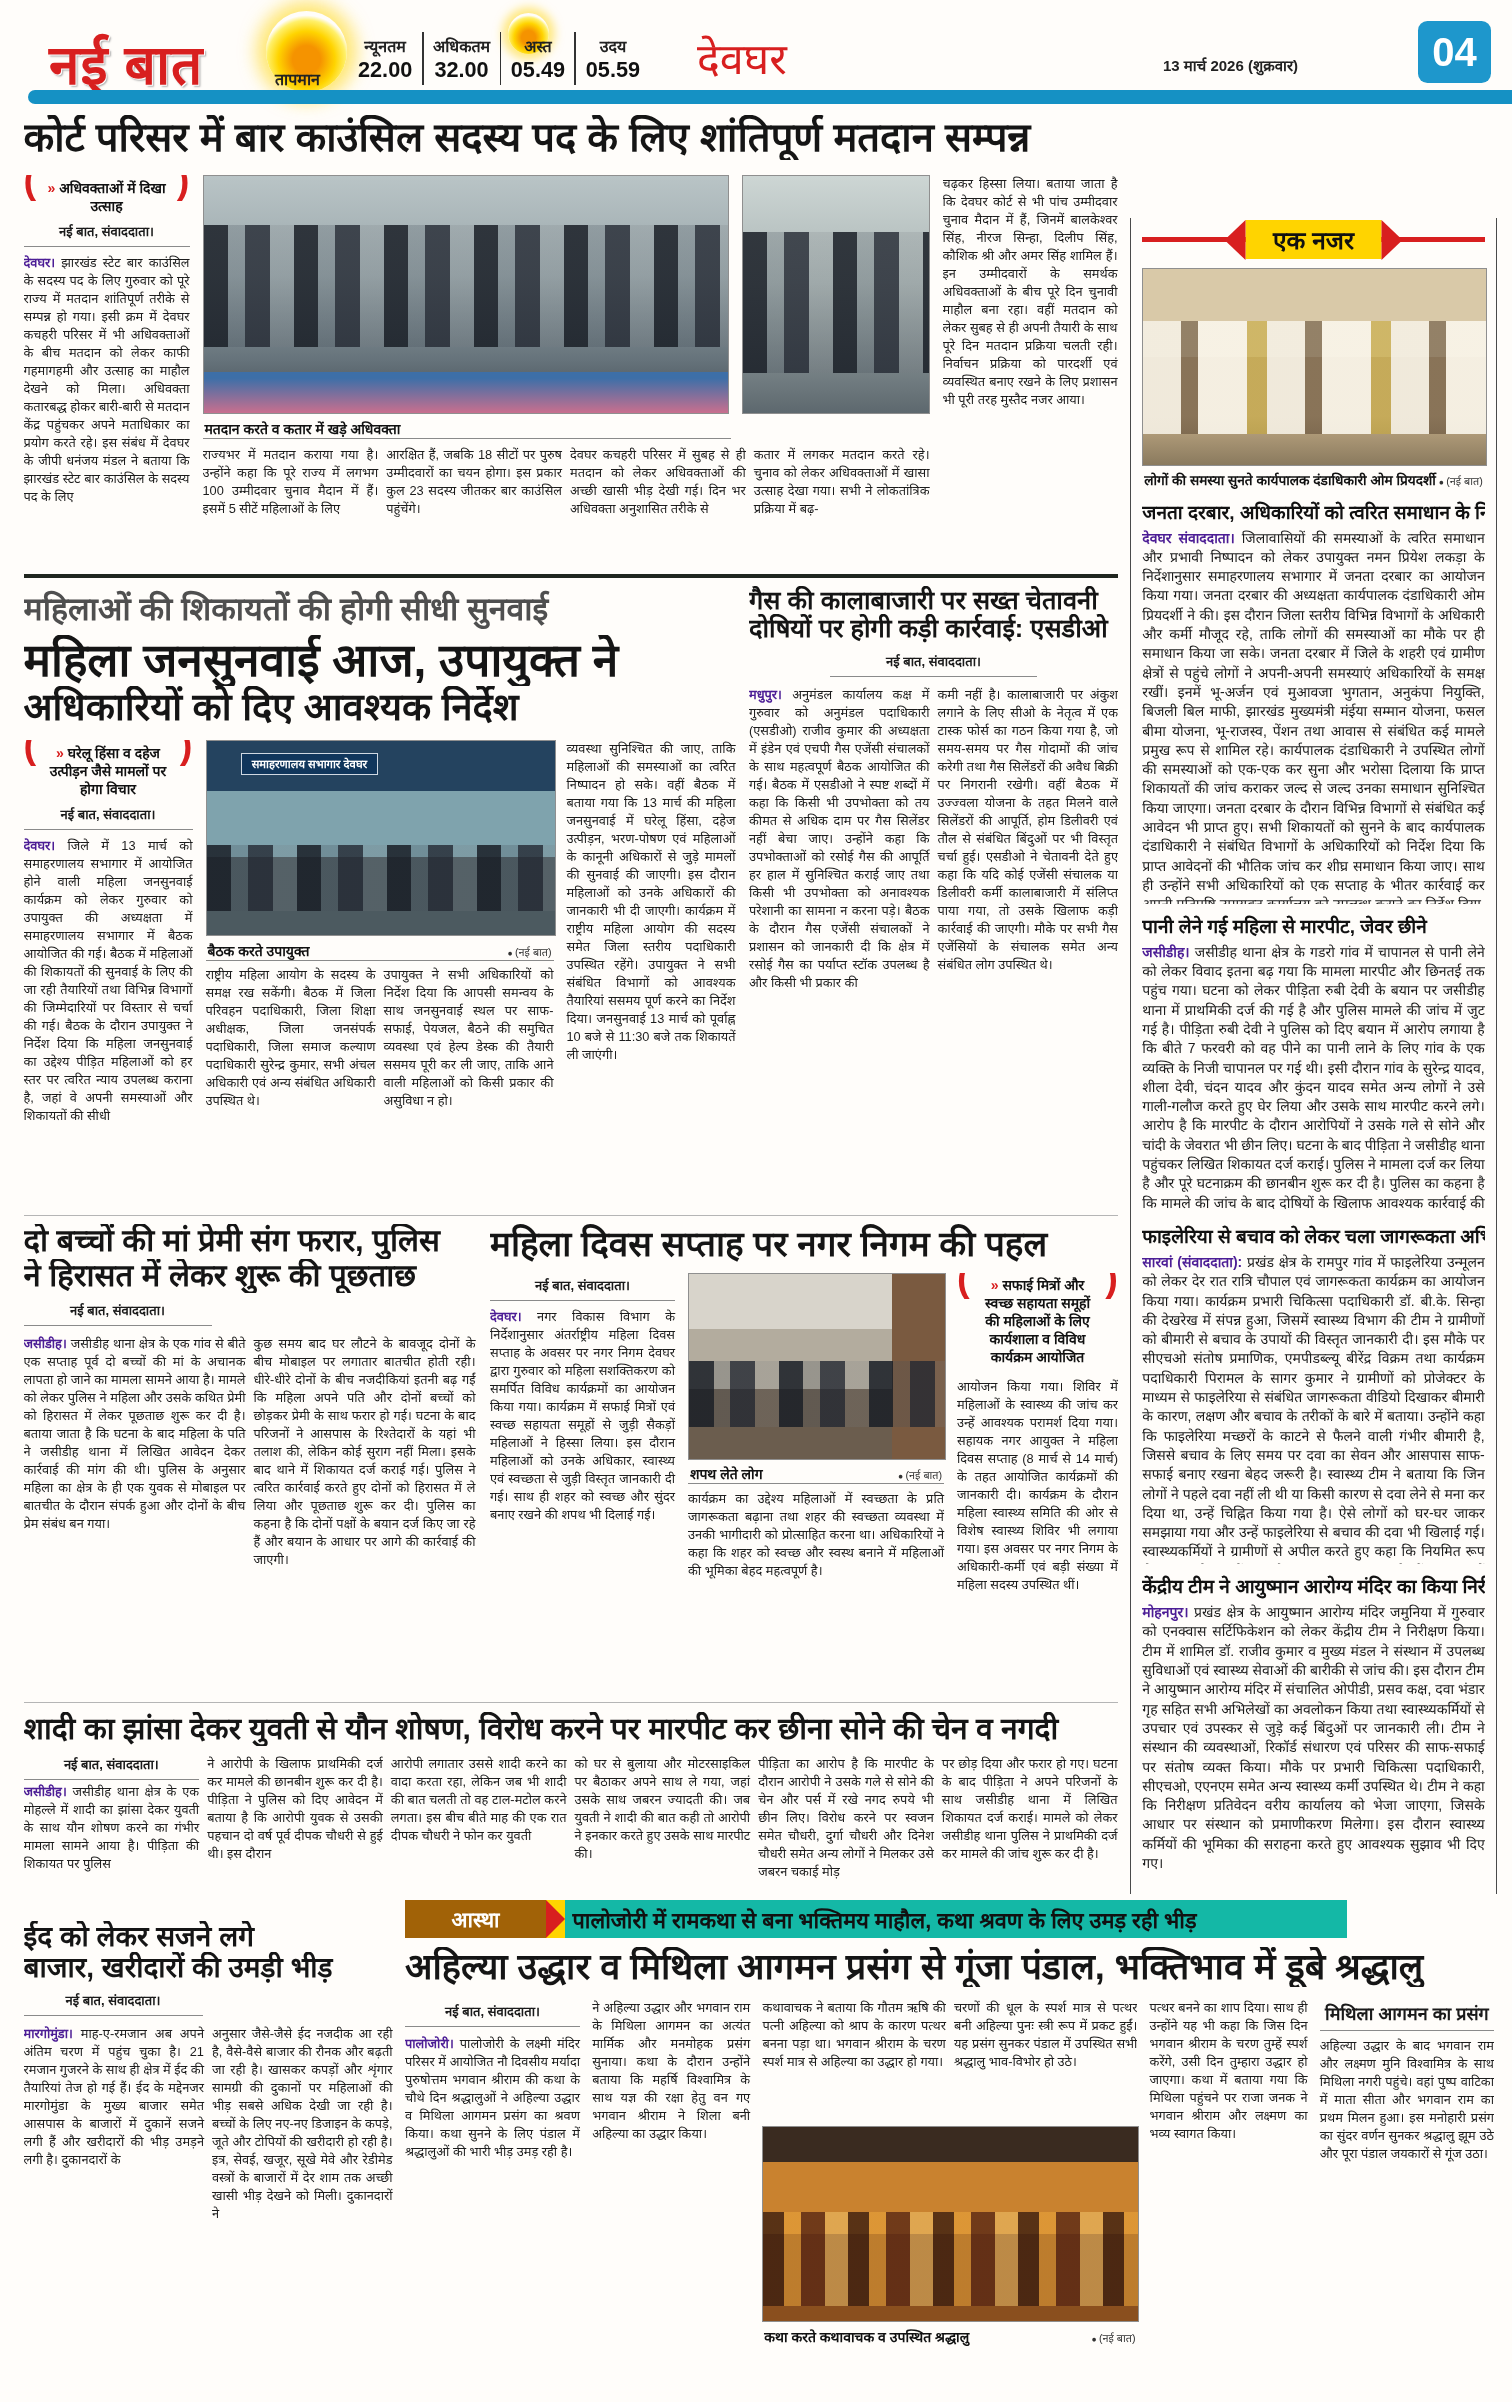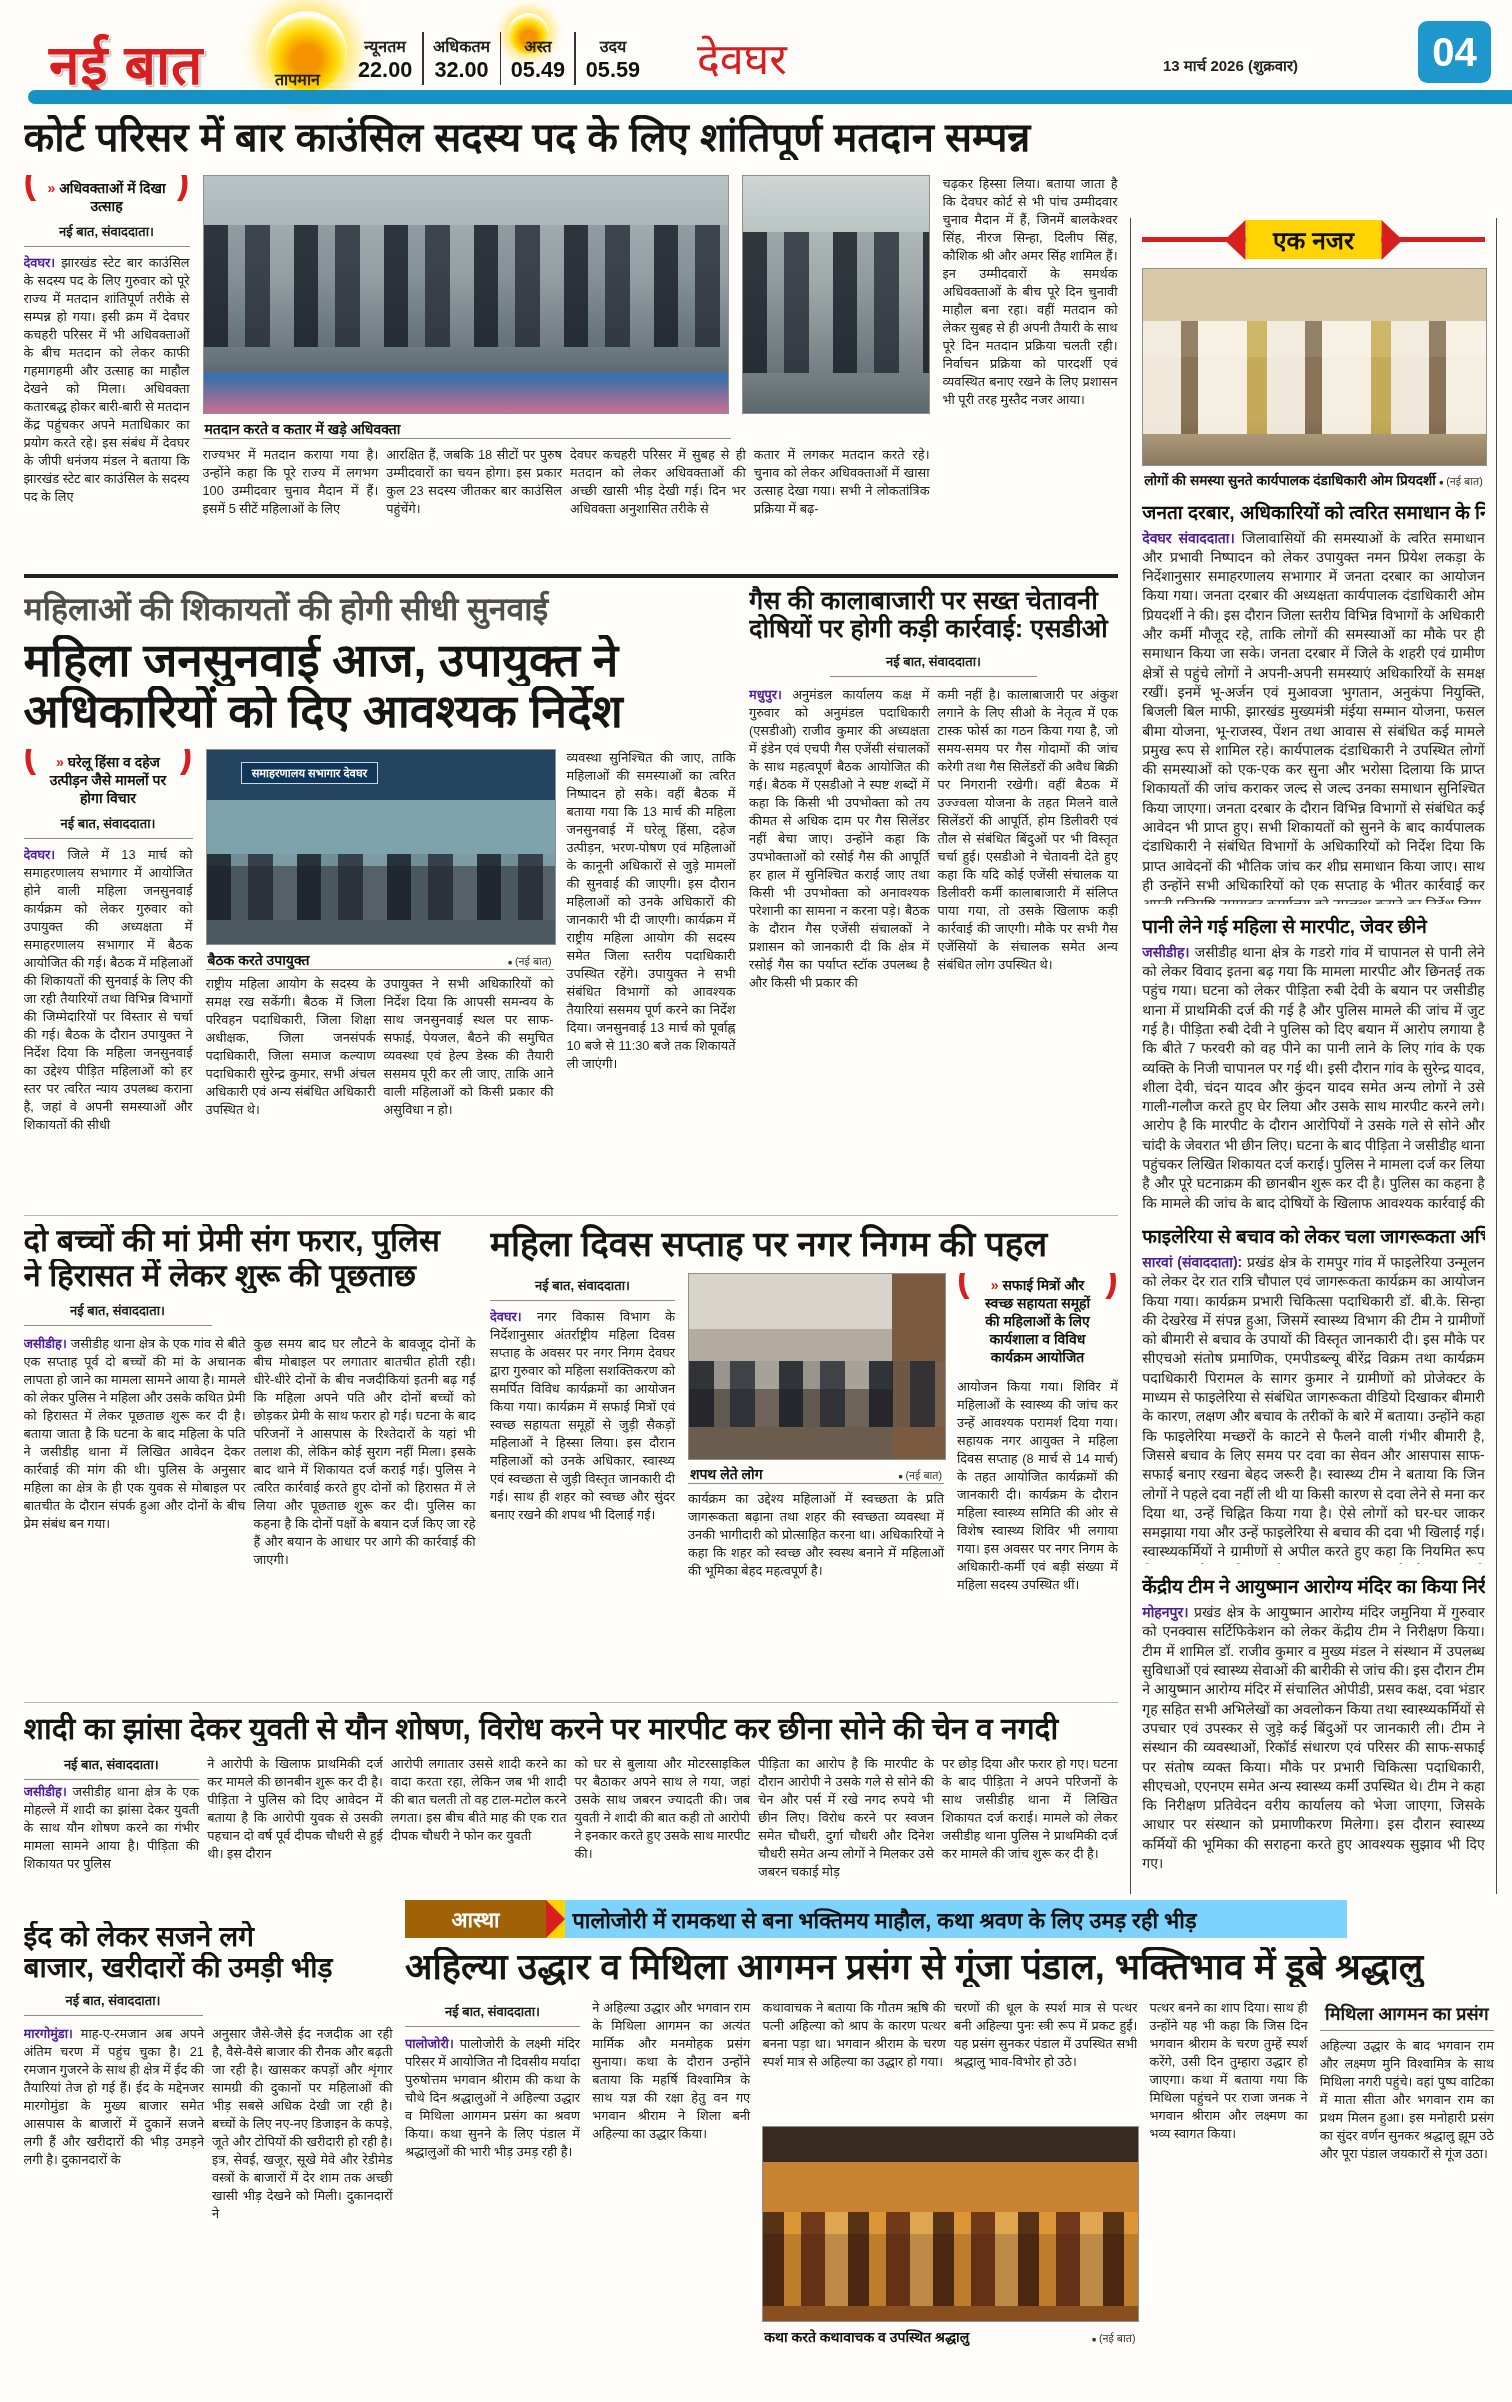--- a/index.html
+++ b/index.html
@@ -44,21 +44,21 @@
   .en-badge{position:absolute;left:50%;top:-17px;transform:translateX(-50%);background:#ffd400;color:#111;font-size:24.5px;font-weight:bold;padding:2.8px 28px;white-space:nowrap}
   .en-badge::before,.en-badge::after{content:"";position:absolute;top:0;border-top:20px solid transparent;border-bottom:20px solid transparent}
   .en-badge::before{left:-21px;border-right:21px solid #d81f1f}
   .en-badge::after{right:-21px;border-left:21px solid #d81f1f}
   .sb-head{font-weight:bold;font-size:19px;color:#111;padding:9.4px 0 3.8px 0}
   .sb-body{font-size:14px;line-height:19.3px;text-align:justify;color:#1b1b1b}
   
   .strip{display:flex;align-items:stretch;height:38px}
   .strip-tag{background:#a16207;color:#fff;font-size:21px;font-weight:bold;display:flex;align-items:center;justify-content:center;width:141px}
   .strip-ch{width:0;height:0;border-top:19px solid transparent;border-bottom:19px solid transparent;border-left:19px solid #d81f1f;background:#ffd400}
-  .strip-txt{background:#7dd3fc;color:#111;font-size:21.7px;font-weight:bold;flex:1;display:flex;align-items:center;padding-left:7.5px}
+  .strip-txt{background:#14b8a6;color:#111;font-size:21.7px;font-weight:bold;flex:1;display:flex;align-items:center;padding-left:7.5px}
   .subhead2{font-weight:bold;font-size:18px;text-align:center;padding:1.9px 0 5.6px 0}
   .photo-banner{position:absolute;left:10%;top:6%;background:#10365c;color:#fff;font-size:11.3px;font-weight:bold;padding:2.8px 9.4px;border:0.9px solid #cfd8e2}
 </style>
 </head>
 <body>
 
 <div class="page">
 
   <div class="abs" style="left:0;top:0;width:1512px;height:90px">
     <div class="abs logo" style="left:49px;top:24.5px">नई बात</div>
@@ -122,21 +122,21 @@
     <div class="abs" style="left:919px;top:60px;width:175px;bottom:0;overflow:hidden">
       <p class="body-t" style="margin:0">चढ़कर हिस्सा लिया। बताया जाता है कि देवघर कोर्ट से भी पांच उम्मीदवार चुनाव मैदान में हैं, जिनमें बालकेश्वर सिंह, नीरज सिन्हा, दिलीप सिंह, कौशिक श्री और अमर सिंह शामिल हैं। इन उम्मीदवारों के समर्थक अधिवक्ताओं के बीच पूरे दिन चुनावी माहौल बना रहा। वहीं मतदान को लेकर सुबह से ही अपनी तैयारी के साथ पूरे दिन मतदान प्रक्रिया चलती रही। निर्वाचन प्रक्रिया को पारदर्शी एवं व्यवस्थित बनाए रखने के लिए प्रशासन भी पूरी तरह मुस्तैद नजर आया।</p>
     </div>
   </div>
 
   <div class="abs dark-divider" style="left:23.5px;top:574px;width:1094px"></div>
 
   <div class="abs" style="left:23.5px;top:586px;width:712px;height:621px;overflow:hidden">
     <div class="kicker nw" style="font-size:32px">महिलाओं की शिकायतों की होगी सीधी सुनवाई</div>
     <div class="hl nw" style="font-size:46px;margin-top:5.6px">महिला जनसुनवाई आज, उपायुक्त ने</div>
-    <div class="hl nw" style="font-size:46px">अधिकारियों को दिए आवश्यक निर्देश</div>
+    <div class="hl nw" style="font-size:38px">अधिकारियों को दिए आवश्यक निर्देश</div>
     <div style="display:flex;gap:13px;margin-top:11.3px;height:433px;overflow:hidden">
       <div style="width:169px;flex:none">
         <div class="qbadge"><span class="qarr"></span><span>घरेलू हिंसा व दहेज उत्पीड़न जैसे मामलों पर होगा विचार</span></div>
         <div class="byline b-rule">नई बात, संवाददाता।</div>
         <p class="body-t" style="margin:7.5px 0 0 0"><b>देवघर।</b> <span>जिले में 13 मार्च को समाहरणालय सभागार में आयोजित होने वाली महिला जनसुनवाई कार्यक्रम को लेकर गुरुवार को उपायुक्त की अध्यक्षता में समाहरणालय सभागार में बैठक आयोजित की गई। बैठक में महिलाओं की शिकायतों की सुनवाई के लिए की जा रही तैयारियों तथा विभिन्न विभागों की जिम्मेदारियों पर विस्तार से चर्चा की गई। बैठक के दौरान उपायुक्त ने निर्देश दिया कि महिला जनसुनवाई का उद्देश्य पीड़ित महिलाओं को हर स्तर पर त्वरित न्याय उपलब्ध कराना है, जहां वे अपनी समस्याओं और शिकायतों की सीधी</span></p>
       </div>
       <div style="width:348px;flex:none">
         <div class="ph" style="width:348px;height:194px;background:linear-gradient(180deg,#24435f 0 26%,#7fa3ad 26% 60%,#4c5a60 60% 100%)">
           <div class="photo-banner">समाहरणालय सभागार देवघर</div>
           <div class="figband" style="top:104px;height:66px"></div>

